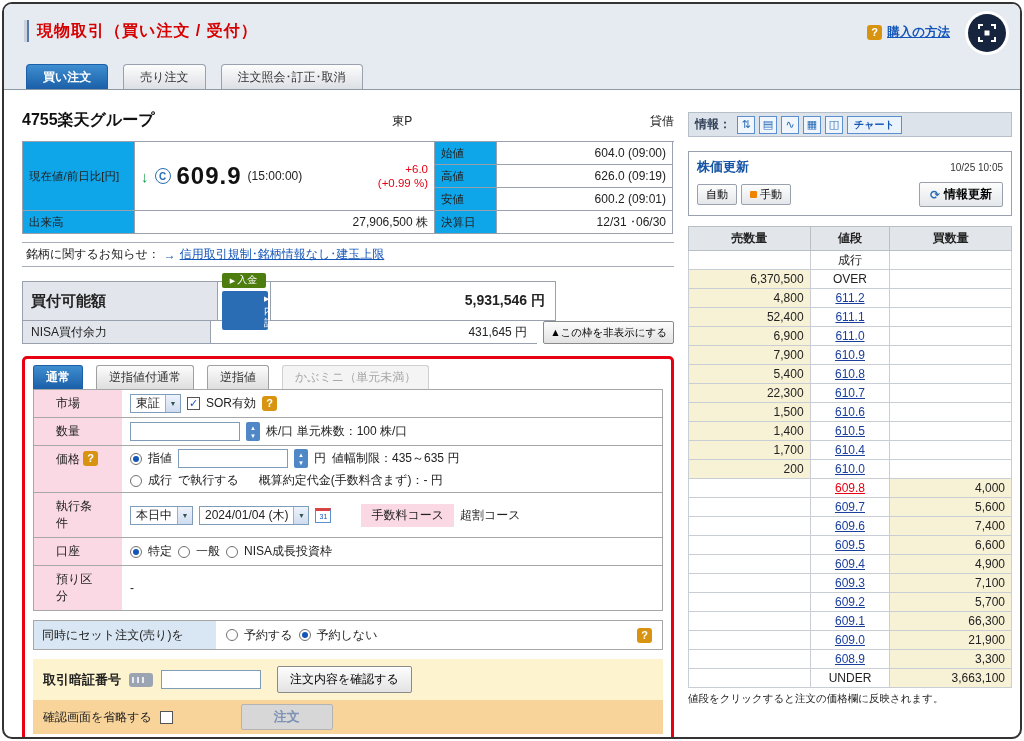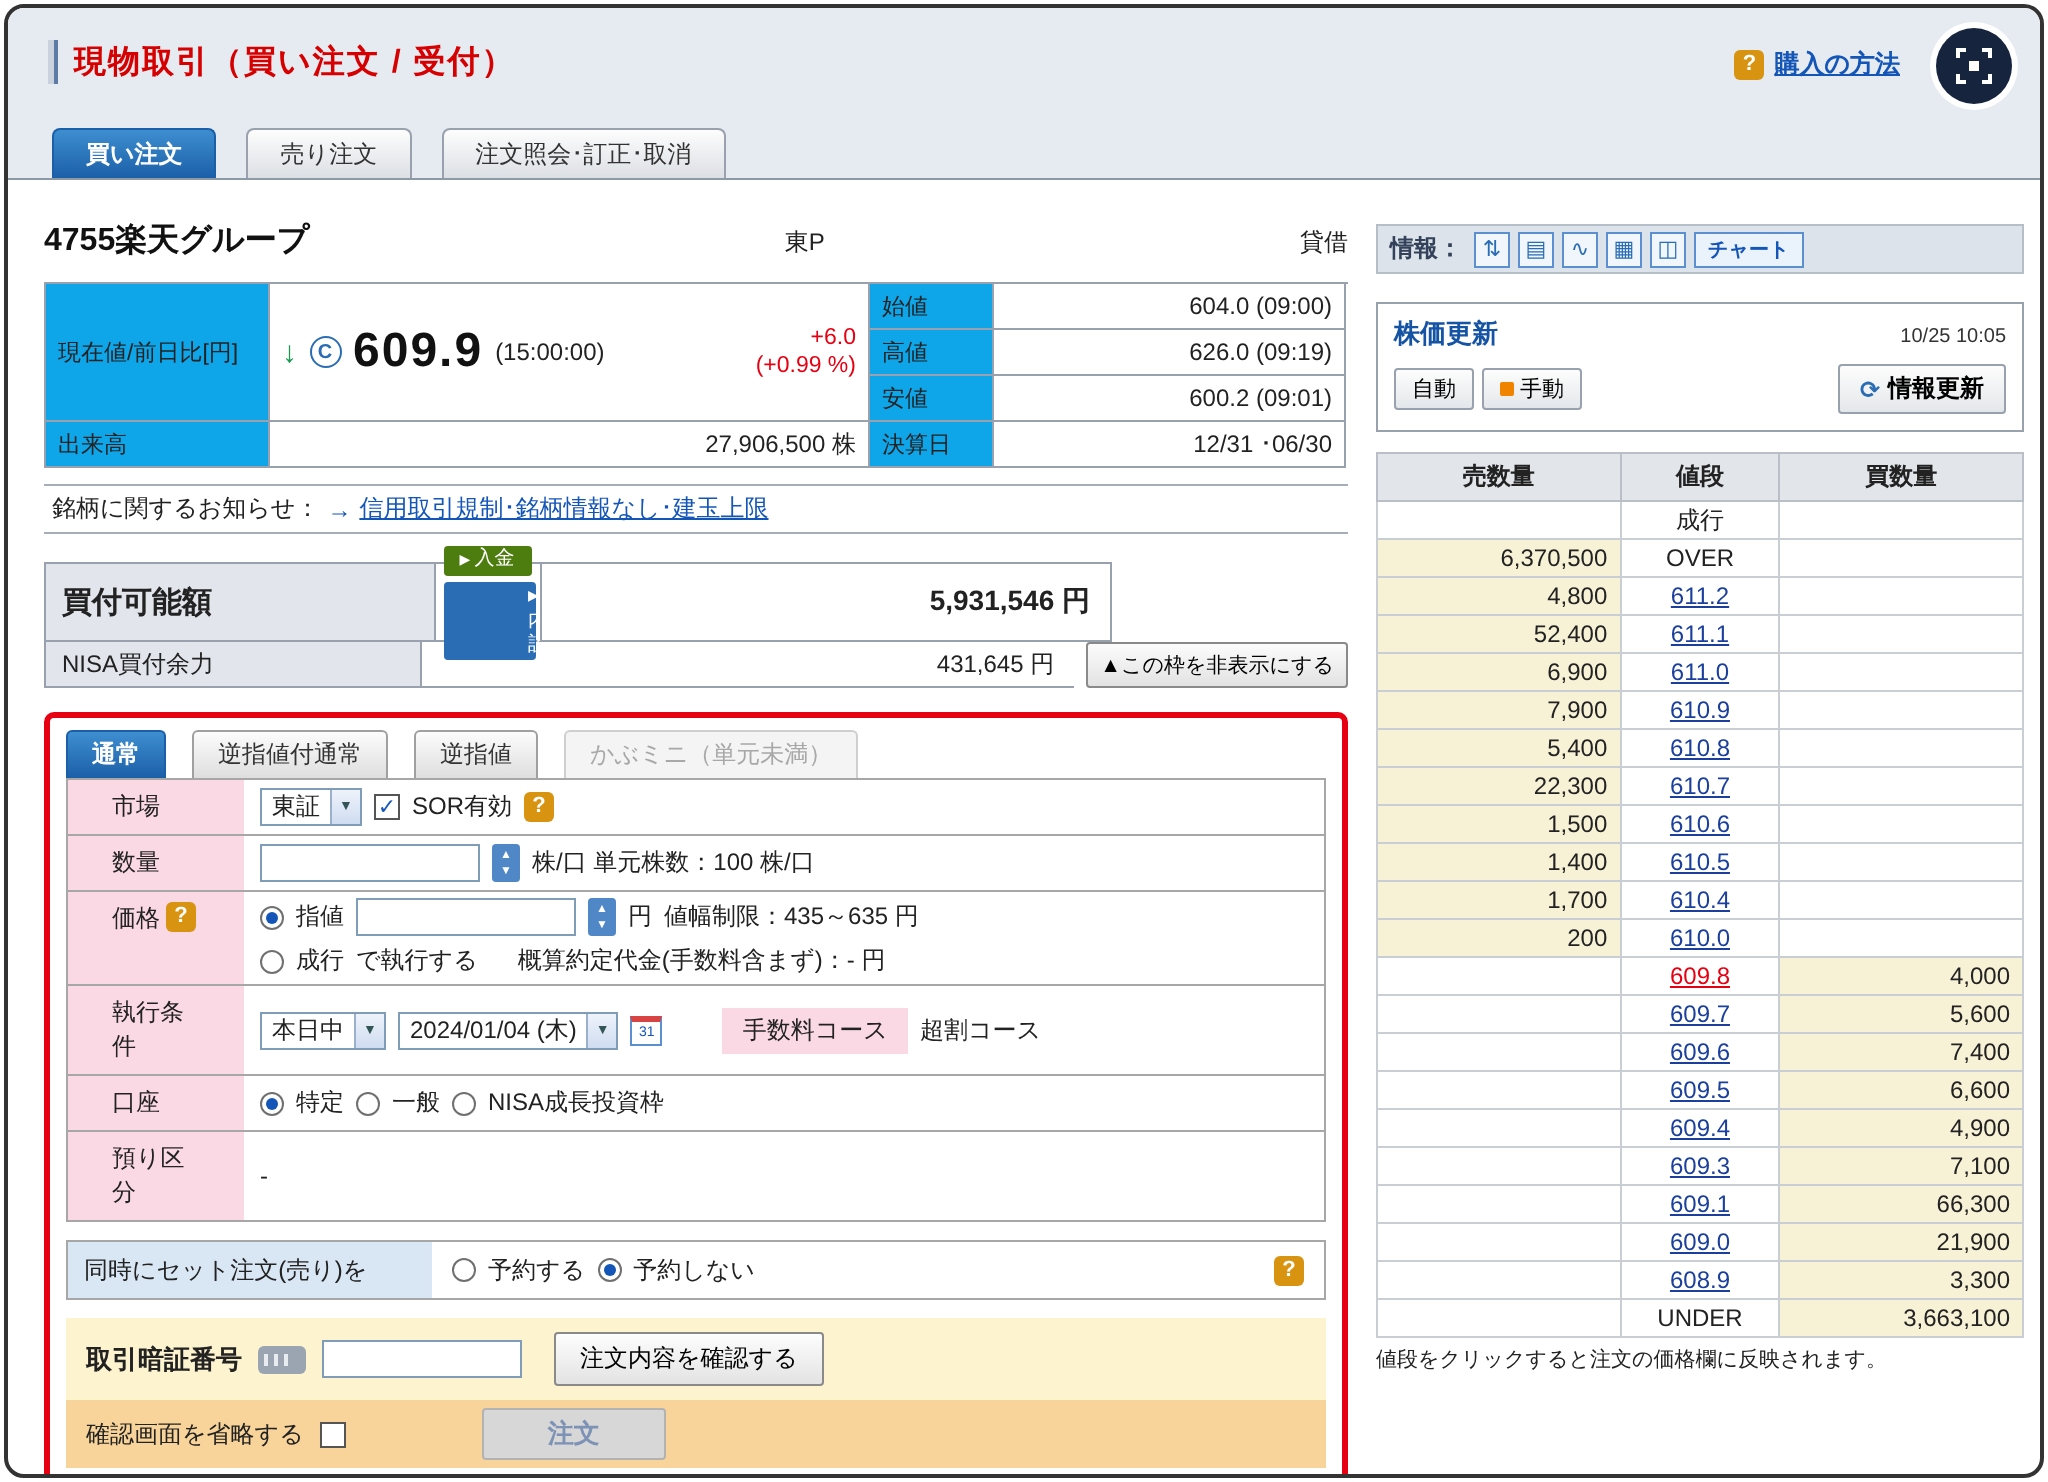--- a/index.html
+++ b/index.html
@@ -459,20 +459,25 @@
             <td class="price link">609.4</td>
             <td class="qty filled">4,900</td>
           </tr>
           <tr>
             <td class="qty"></td>
             <td class="price link">609.3</td>
             <td class="qty filled">7,100</td>
           </tr>
           <tr>
             <td class="qty"></td>
+            <td class="price link">609.2</td>
+            <td class="qty filled">5,700</td>
+          </tr>
+          <tr>
+            <td class="qty"></td>
             <td class="price link">609.1</td>
             <td class="qty filled">66,300</td>
           </tr>
           <tr>
             <td class="qty"></td>
             <td class="price link">609.0</td>
             <td class="qty filled">21,900</td>
           </tr>
           <tr>
             <td class="qty"></td>

